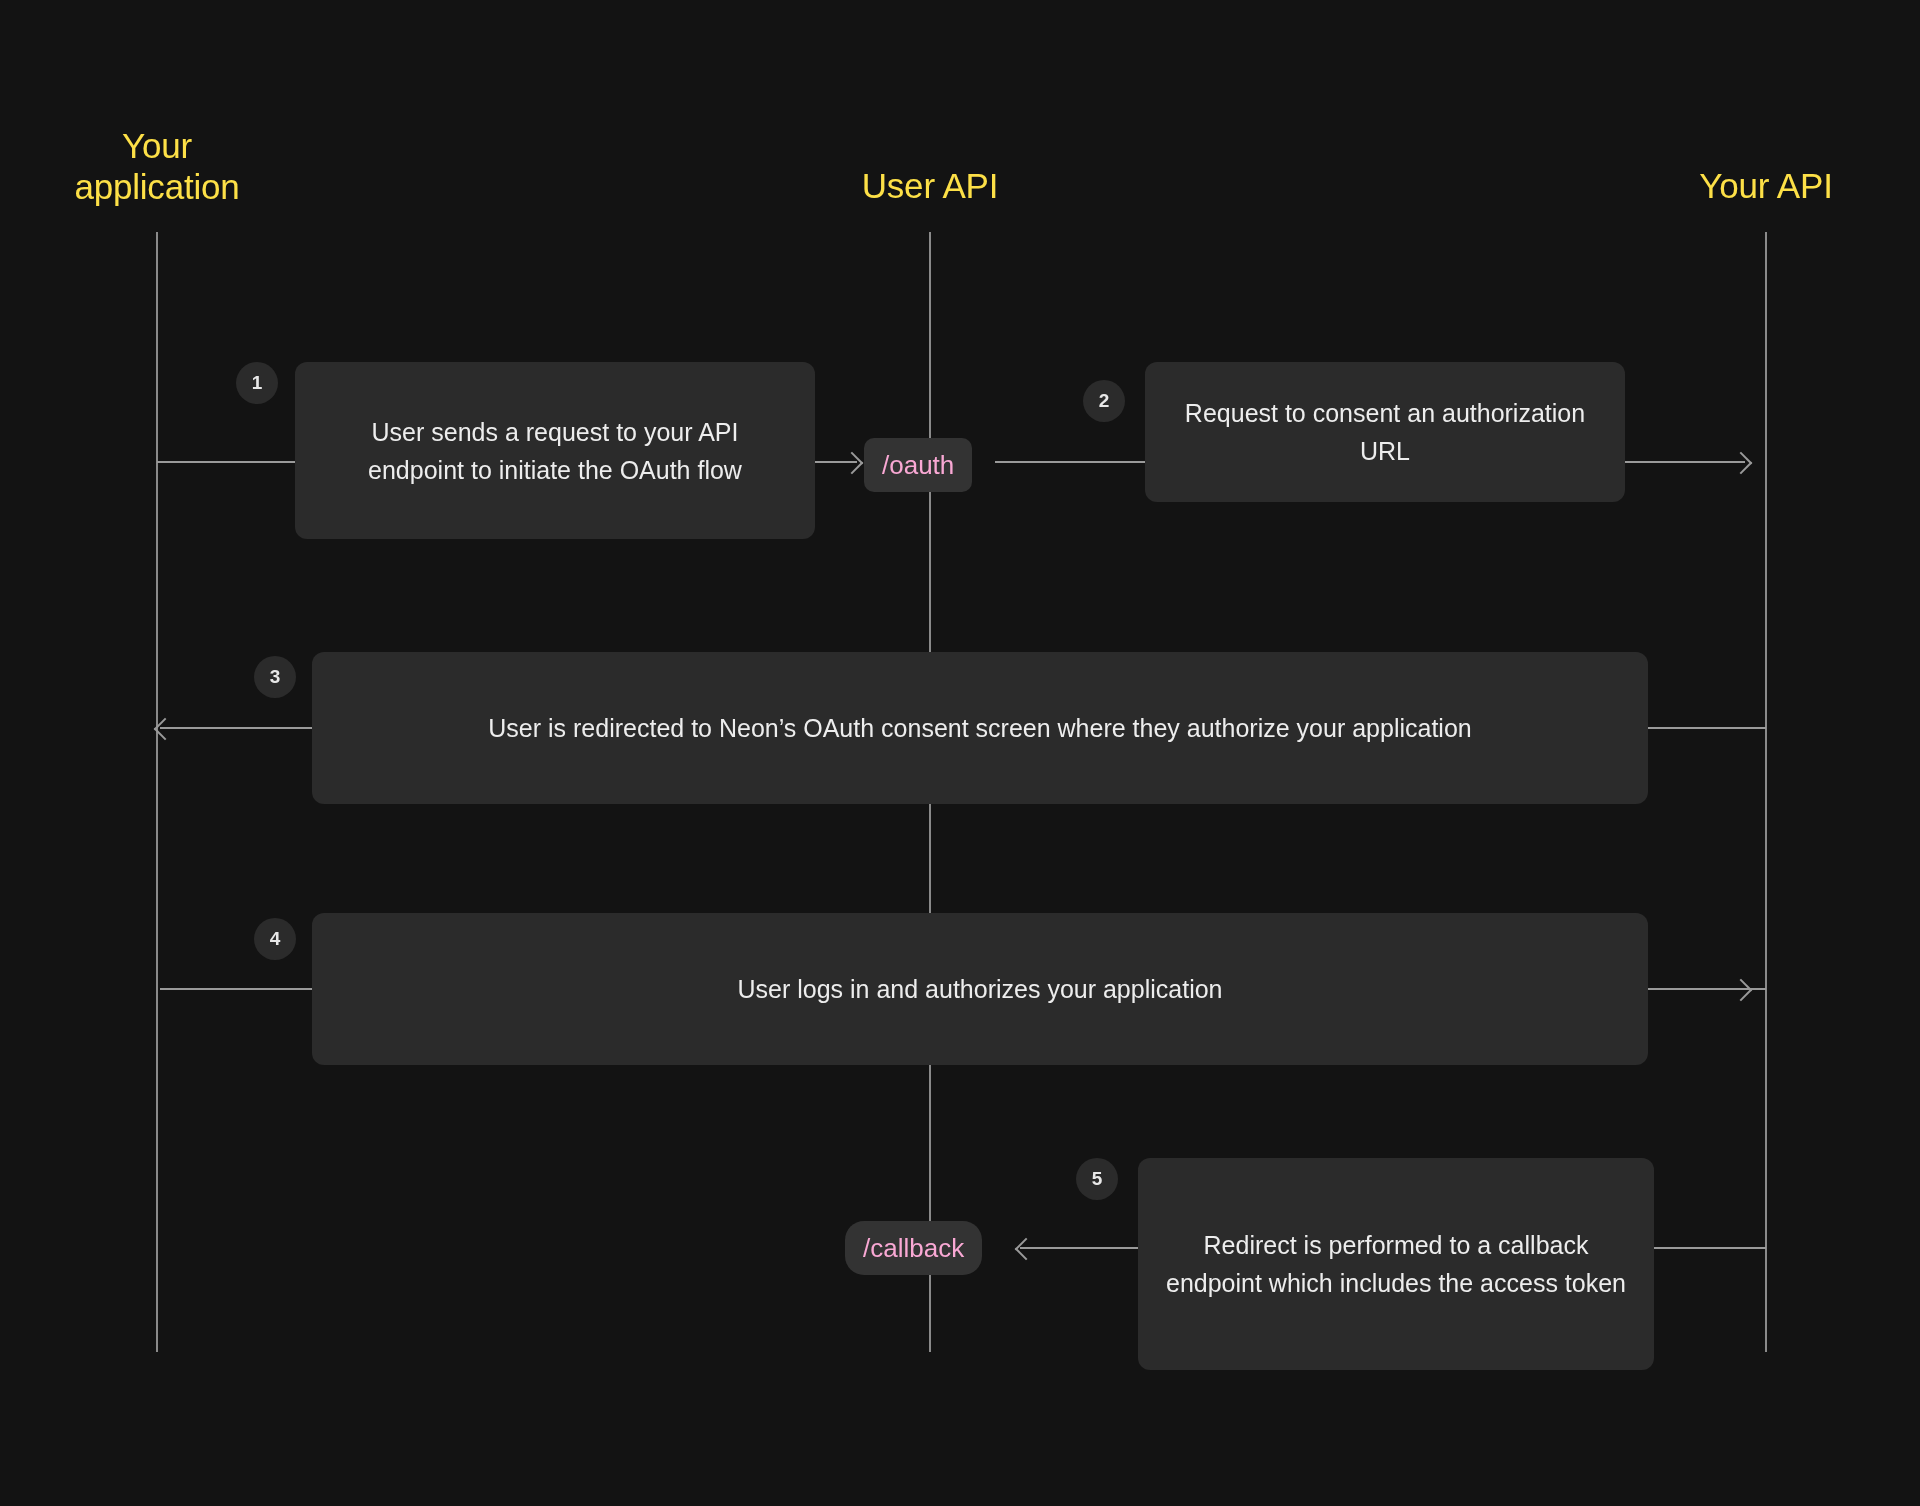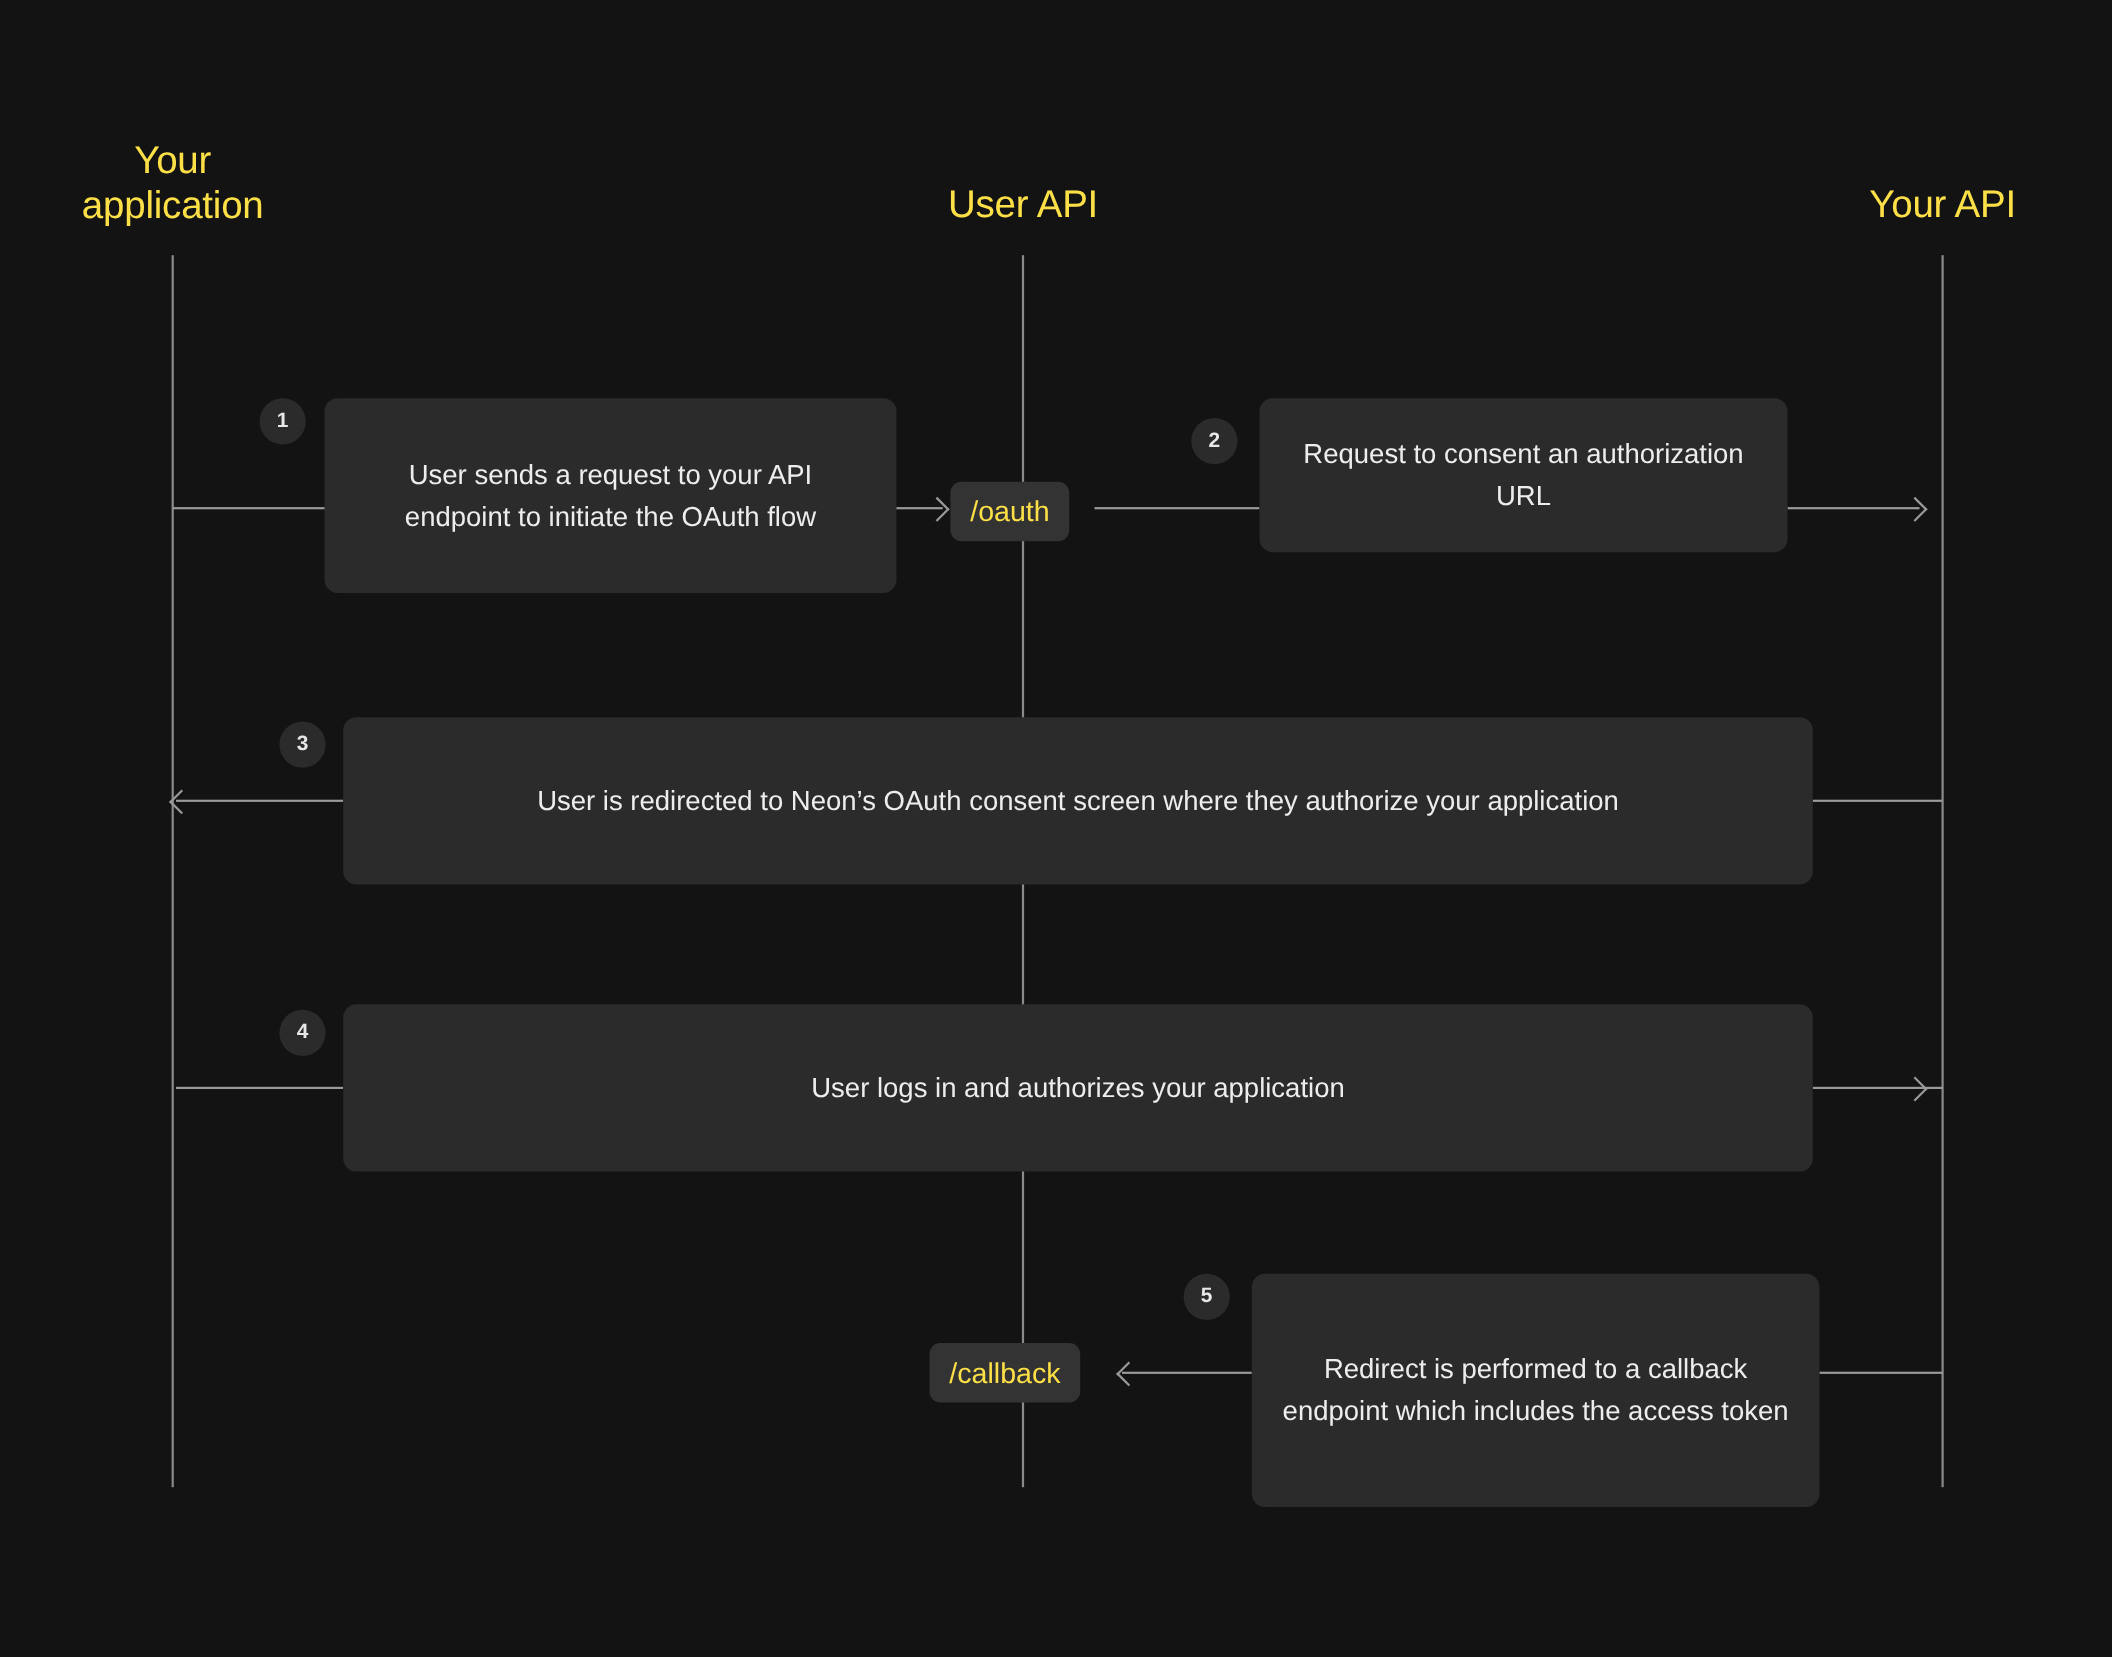--- a/index.html
+++ b/index.html
@@ -87,21 +87,21 @@
     align-items: center;
     justify-content: center;
     z-index: 4;
   }
 
   
   .pill {
     position: absolute;
     background: #333333;
     border-radius: 10px;
-    color: #fde047;
+    color: #f9a8d4;
     font-size: 26px;
     display: flex;
     align-items: center;
     justify-content: center;
     padding: 0 18px;
     height: 54px;
     box-sizing: border-box;
     z-index: 5;
     white-space: nowrap;
   }
@@ -160,21 +160,21 @@
   <div class="badge" style="left:254px; top:918px;">4</div>
 
   <div class="card" style="left:312px; top:913px; width:1336px; height:152px;">
     <span class="card-text">User logs in and authorizes your application</span>
   </div>
 
   <div class="conn" style="left:1654px; top:1247px; width:112px;"></div>
   <div class="conn" style="left:1020px; top:1247px; width:118px;"></div>
   <div class="arrowhead left" style="left:1018px; top:1241px;"></div>
 
-  <div class="pill" style="left:845px; top:1221px;">/callback</div>
+  <div class="pill" style="left:845px; top:1221px;border-radius:19px;">/callback</div>
 
   <div class="badge" style="left:1076px; top:1158px;">5</div>
 
   <div class="card" style="left:1138px; top:1158px; width:516px; height:212px;">
     <span class="card-text">Redirect is performed to a callback endpoint which includes the access token</span>
   </div>
 
 </div>
 
 </body></html>

